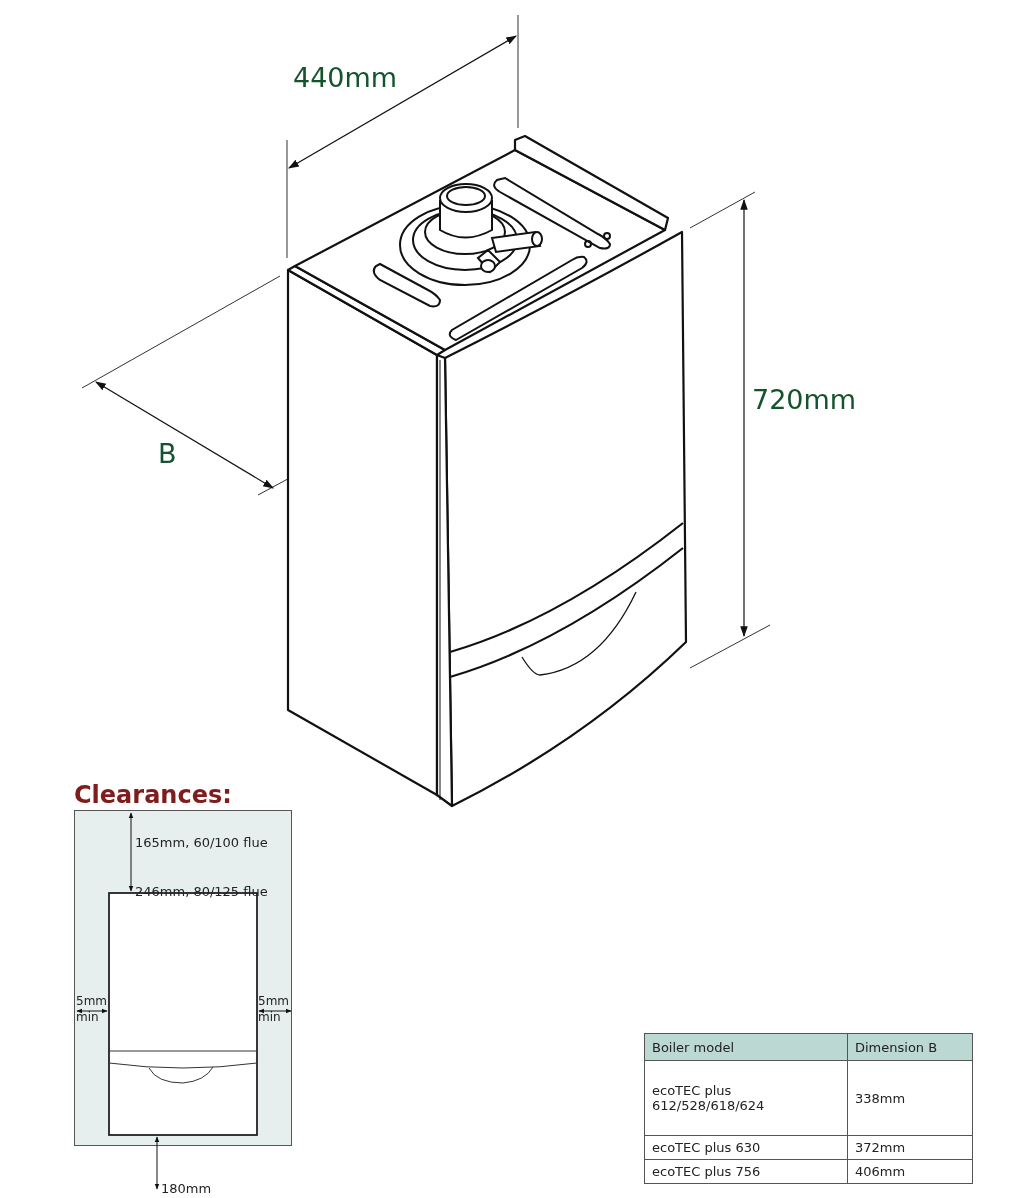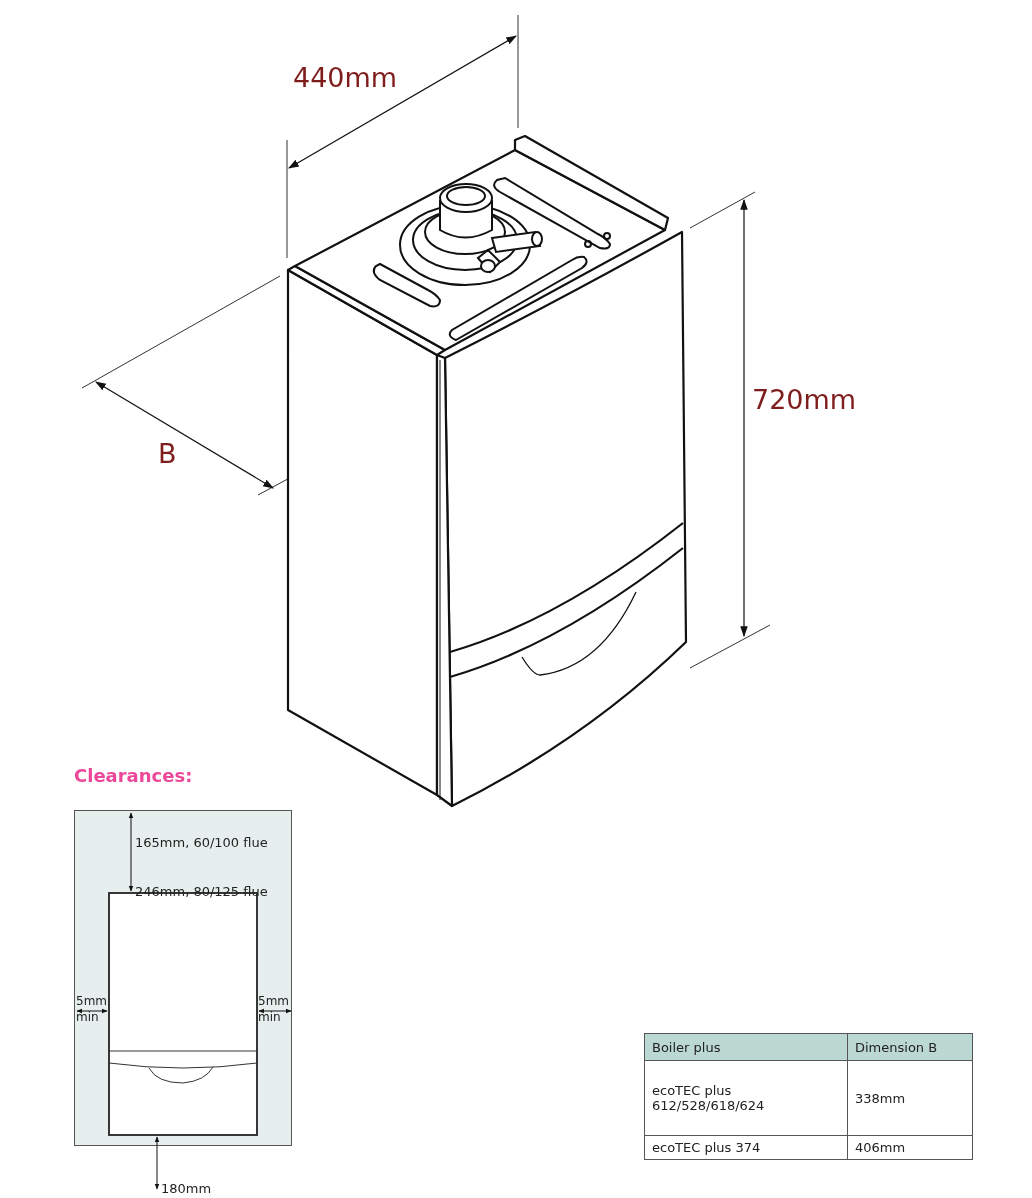--- a/index.html
+++ b/index.html
@@ -1,20 +1,20 @@
 <!DOCTYPE html>
 <html><head>
 <meta charset="utf-8">
 <style>
   html, body { margin: 0; padding: 0; background: #ffffff; }
   body { width: 1032px; height: 1198px; position: relative; overflow: hidden;
          font-family: "DejaVu Sans", sans-serif; color: #1a1a1a; }
   #iso { position: absolute; left: 0; top: 0; width: 1032px; height: 820px; }
-  .dim-label { position: absolute; font-family: "DejaVu Sans", sans-serif; font-size: 27px; color: #7f1d1d; }
-  .clear-title { position: absolute; left: 74px; top: 765px; font-size: 18px; font-weight: bold; color: #ec4899; }
+  .dim-label { position: absolute; font-family: "DejaVu Sans", sans-serif; font-size: 27px; color: #14532d; }
+  .clear-title { position: absolute; left: 74px; top: 781px; font-size: 24px; font-weight: bold; color: #7f1d1d; }
   .clear-panel { position: absolute; left: 74px; top: 810px; width: 218px; height: 336px;
                  background: #e6efee; border: 1.5px solid #555; box-sizing: border-box; }
   .clear-panel svg { position: absolute; left: 0; top: 0; }
   .clr-text { position: absolute; font-size: 13px; color: #222; line-height: 16px; white-space: nowrap; }
   table.models { position: absolute; left: 644px; top: 1033px; width: 329px; border-collapse: collapse;
                  font-size: 13px; color: #222; }
   table.models th, table.models td { border: 1px solid #555; padding: 4px 7px; text-align: left; font-weight: normal; vertical-align: middle; }
   table.models th { background: #bcd8d2; height: 18px; }
   table.models td.tall { height: 66px; }
   table.models td { height: 14px; }
@@ -112,30 +112,34 @@
   <div class="clr-text" style="left:1px; top:182px; font-size:12px;">5mm</div>
   <div class="clr-text" style="left:1px; top:198px; font-size:12px;">min</div>
   <div class="clr-text" style="left:183px; top:182px; font-size:12px;">5mm</div>
   <div class="clr-text" style="left:183px; top:198px; font-size:12px;">min</div>
   <div class="clr-text" style="left:86px; top:344px;margin-top:26px;">180mm</div>
 </div>
 
 <table class="models">
   <thead>
     <tr>
-      <th class="c1">Boiler plus</th>
+      <th class="c1">Boiler model</th>
       <th>Dimension B</th>
     </tr>
   </thead>
   <tbody>
     <tr>
       <td class="c1 tall">
         <span>ecoTEC plus</span><br>
         <span>612/528/618/624</span>
       </td>
       <td class="tall">338mm</td>
     </tr>
     <tr>
-      <td class="c1">ecoTEC plus 374</td>
+      <td class="c1">ecoTEC plus 630</td>
+      <td>372mm</td>
+    </tr>
+    <tr>
+      <td class="c1">ecoTEC plus 756</td>
       <td>406mm</td>
     </tr>
   </tbody>
 </table>
 
 </body></html>

